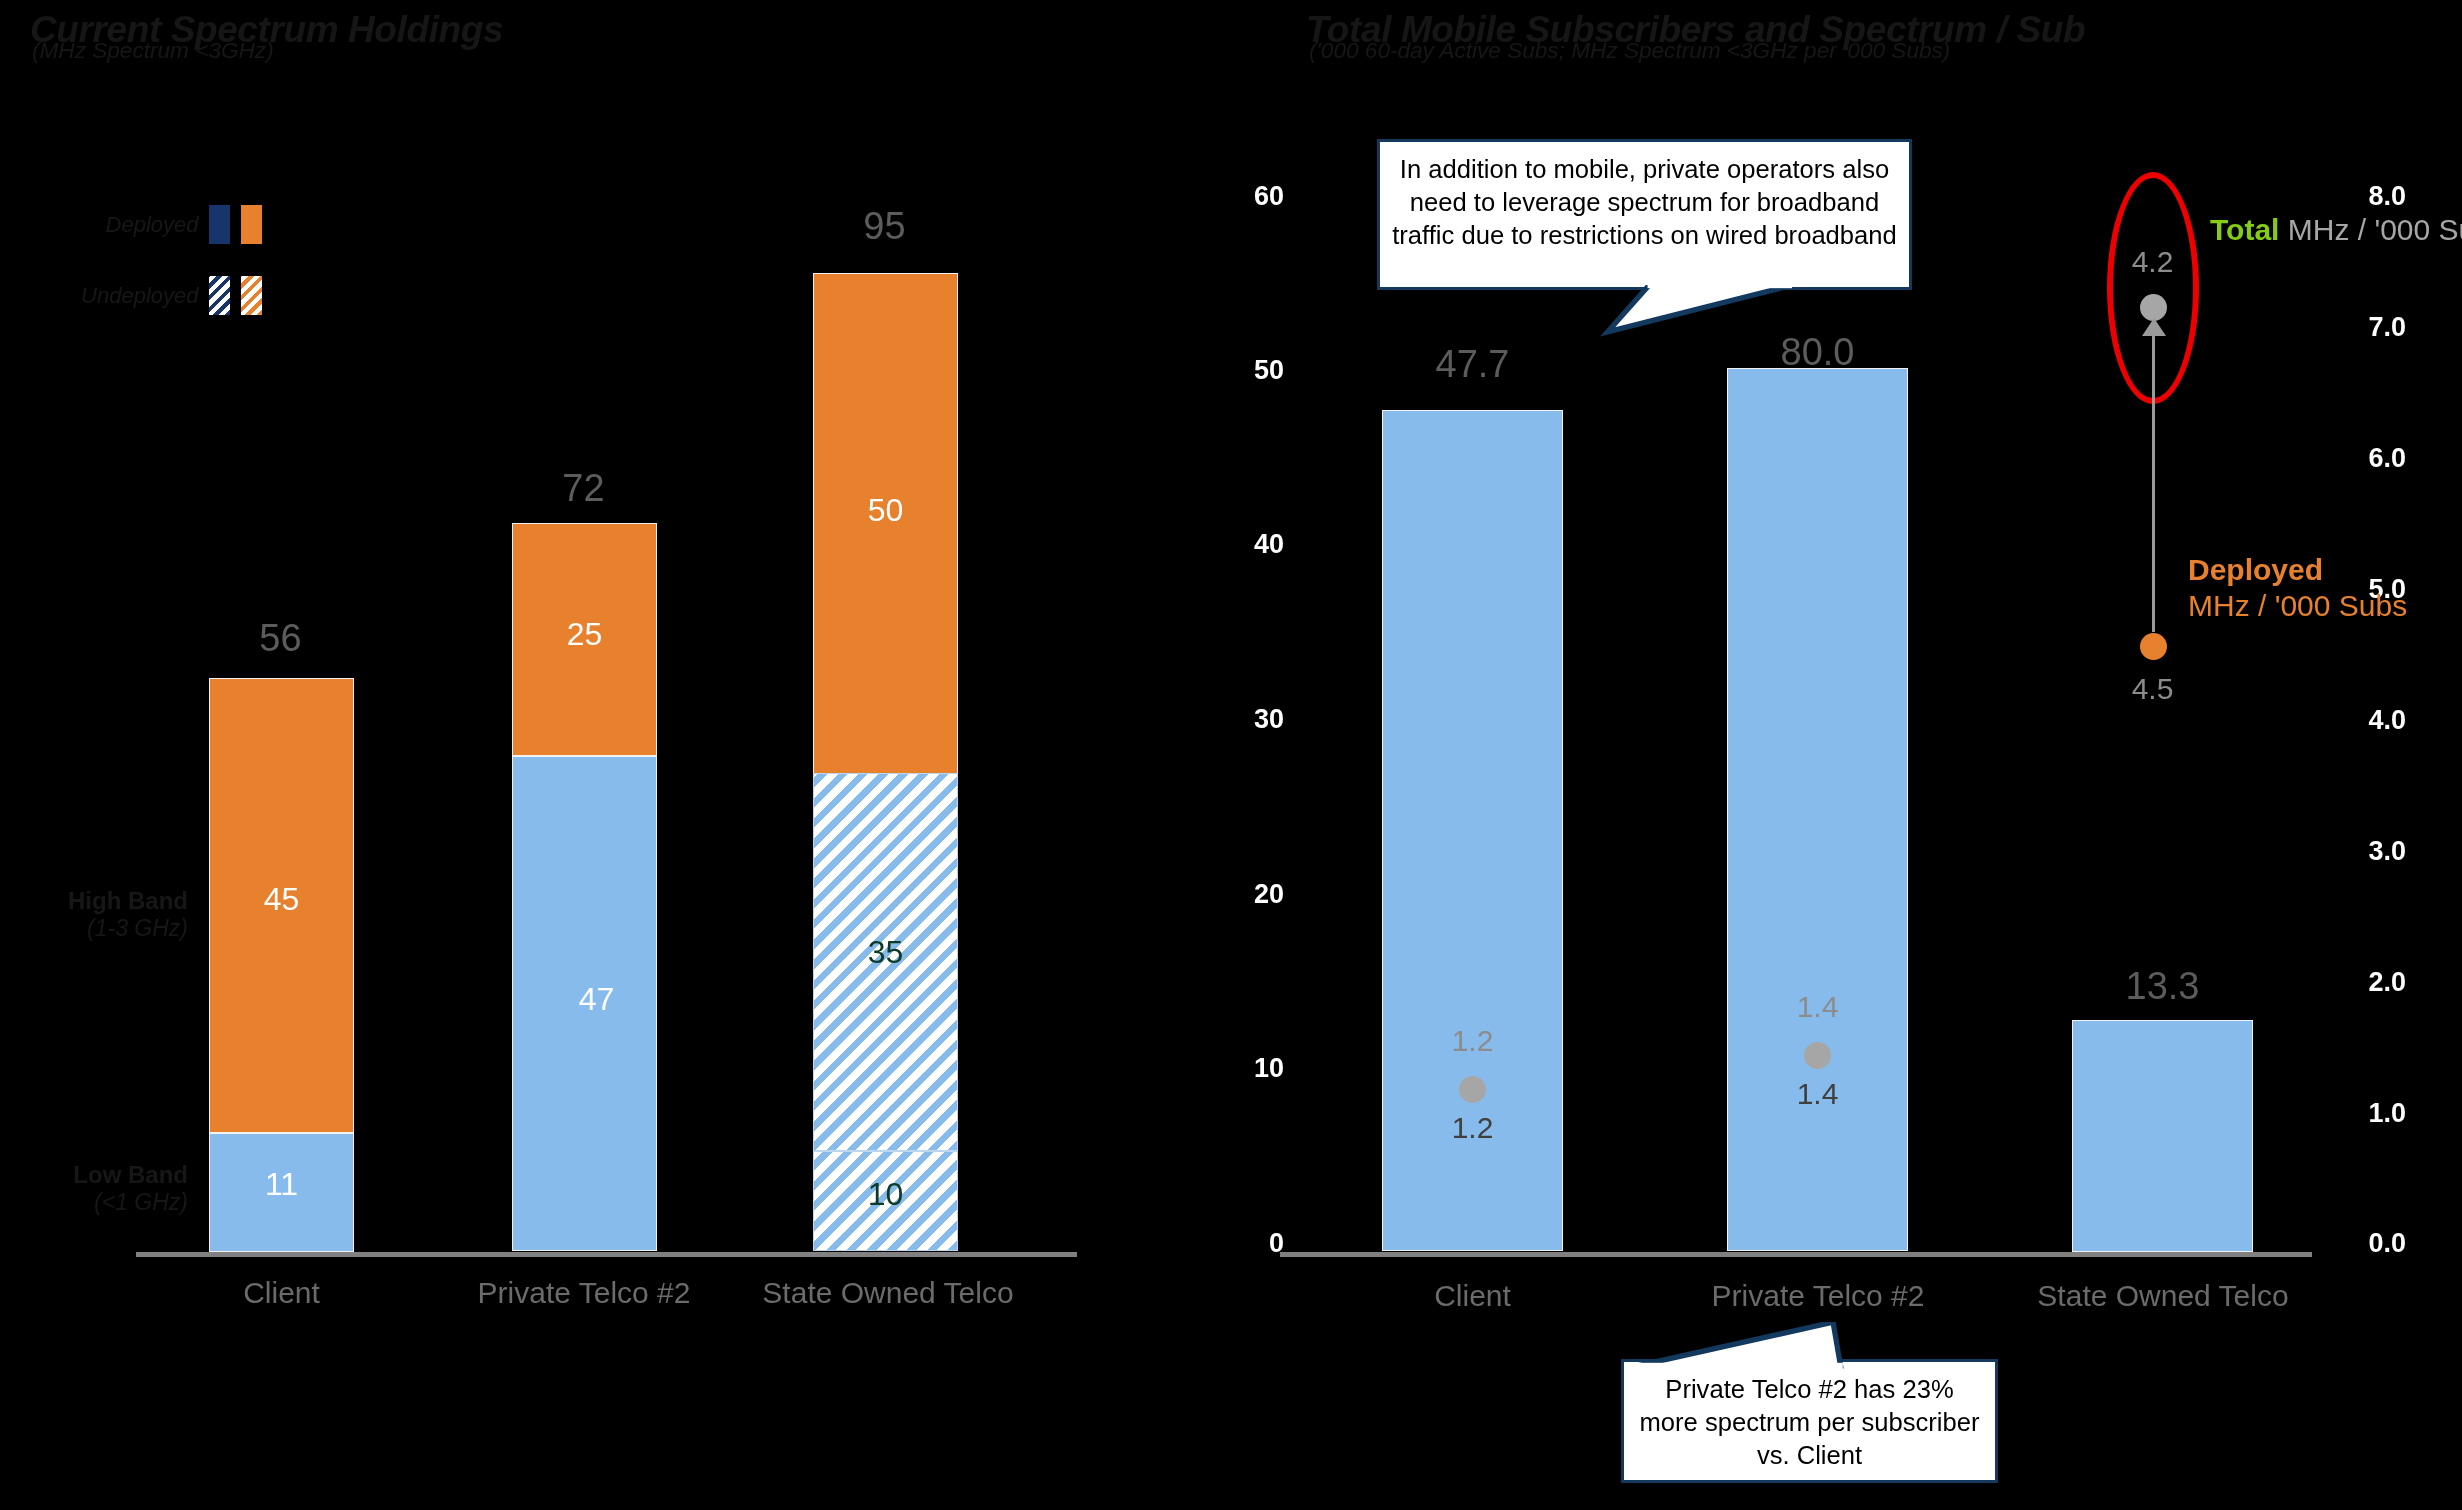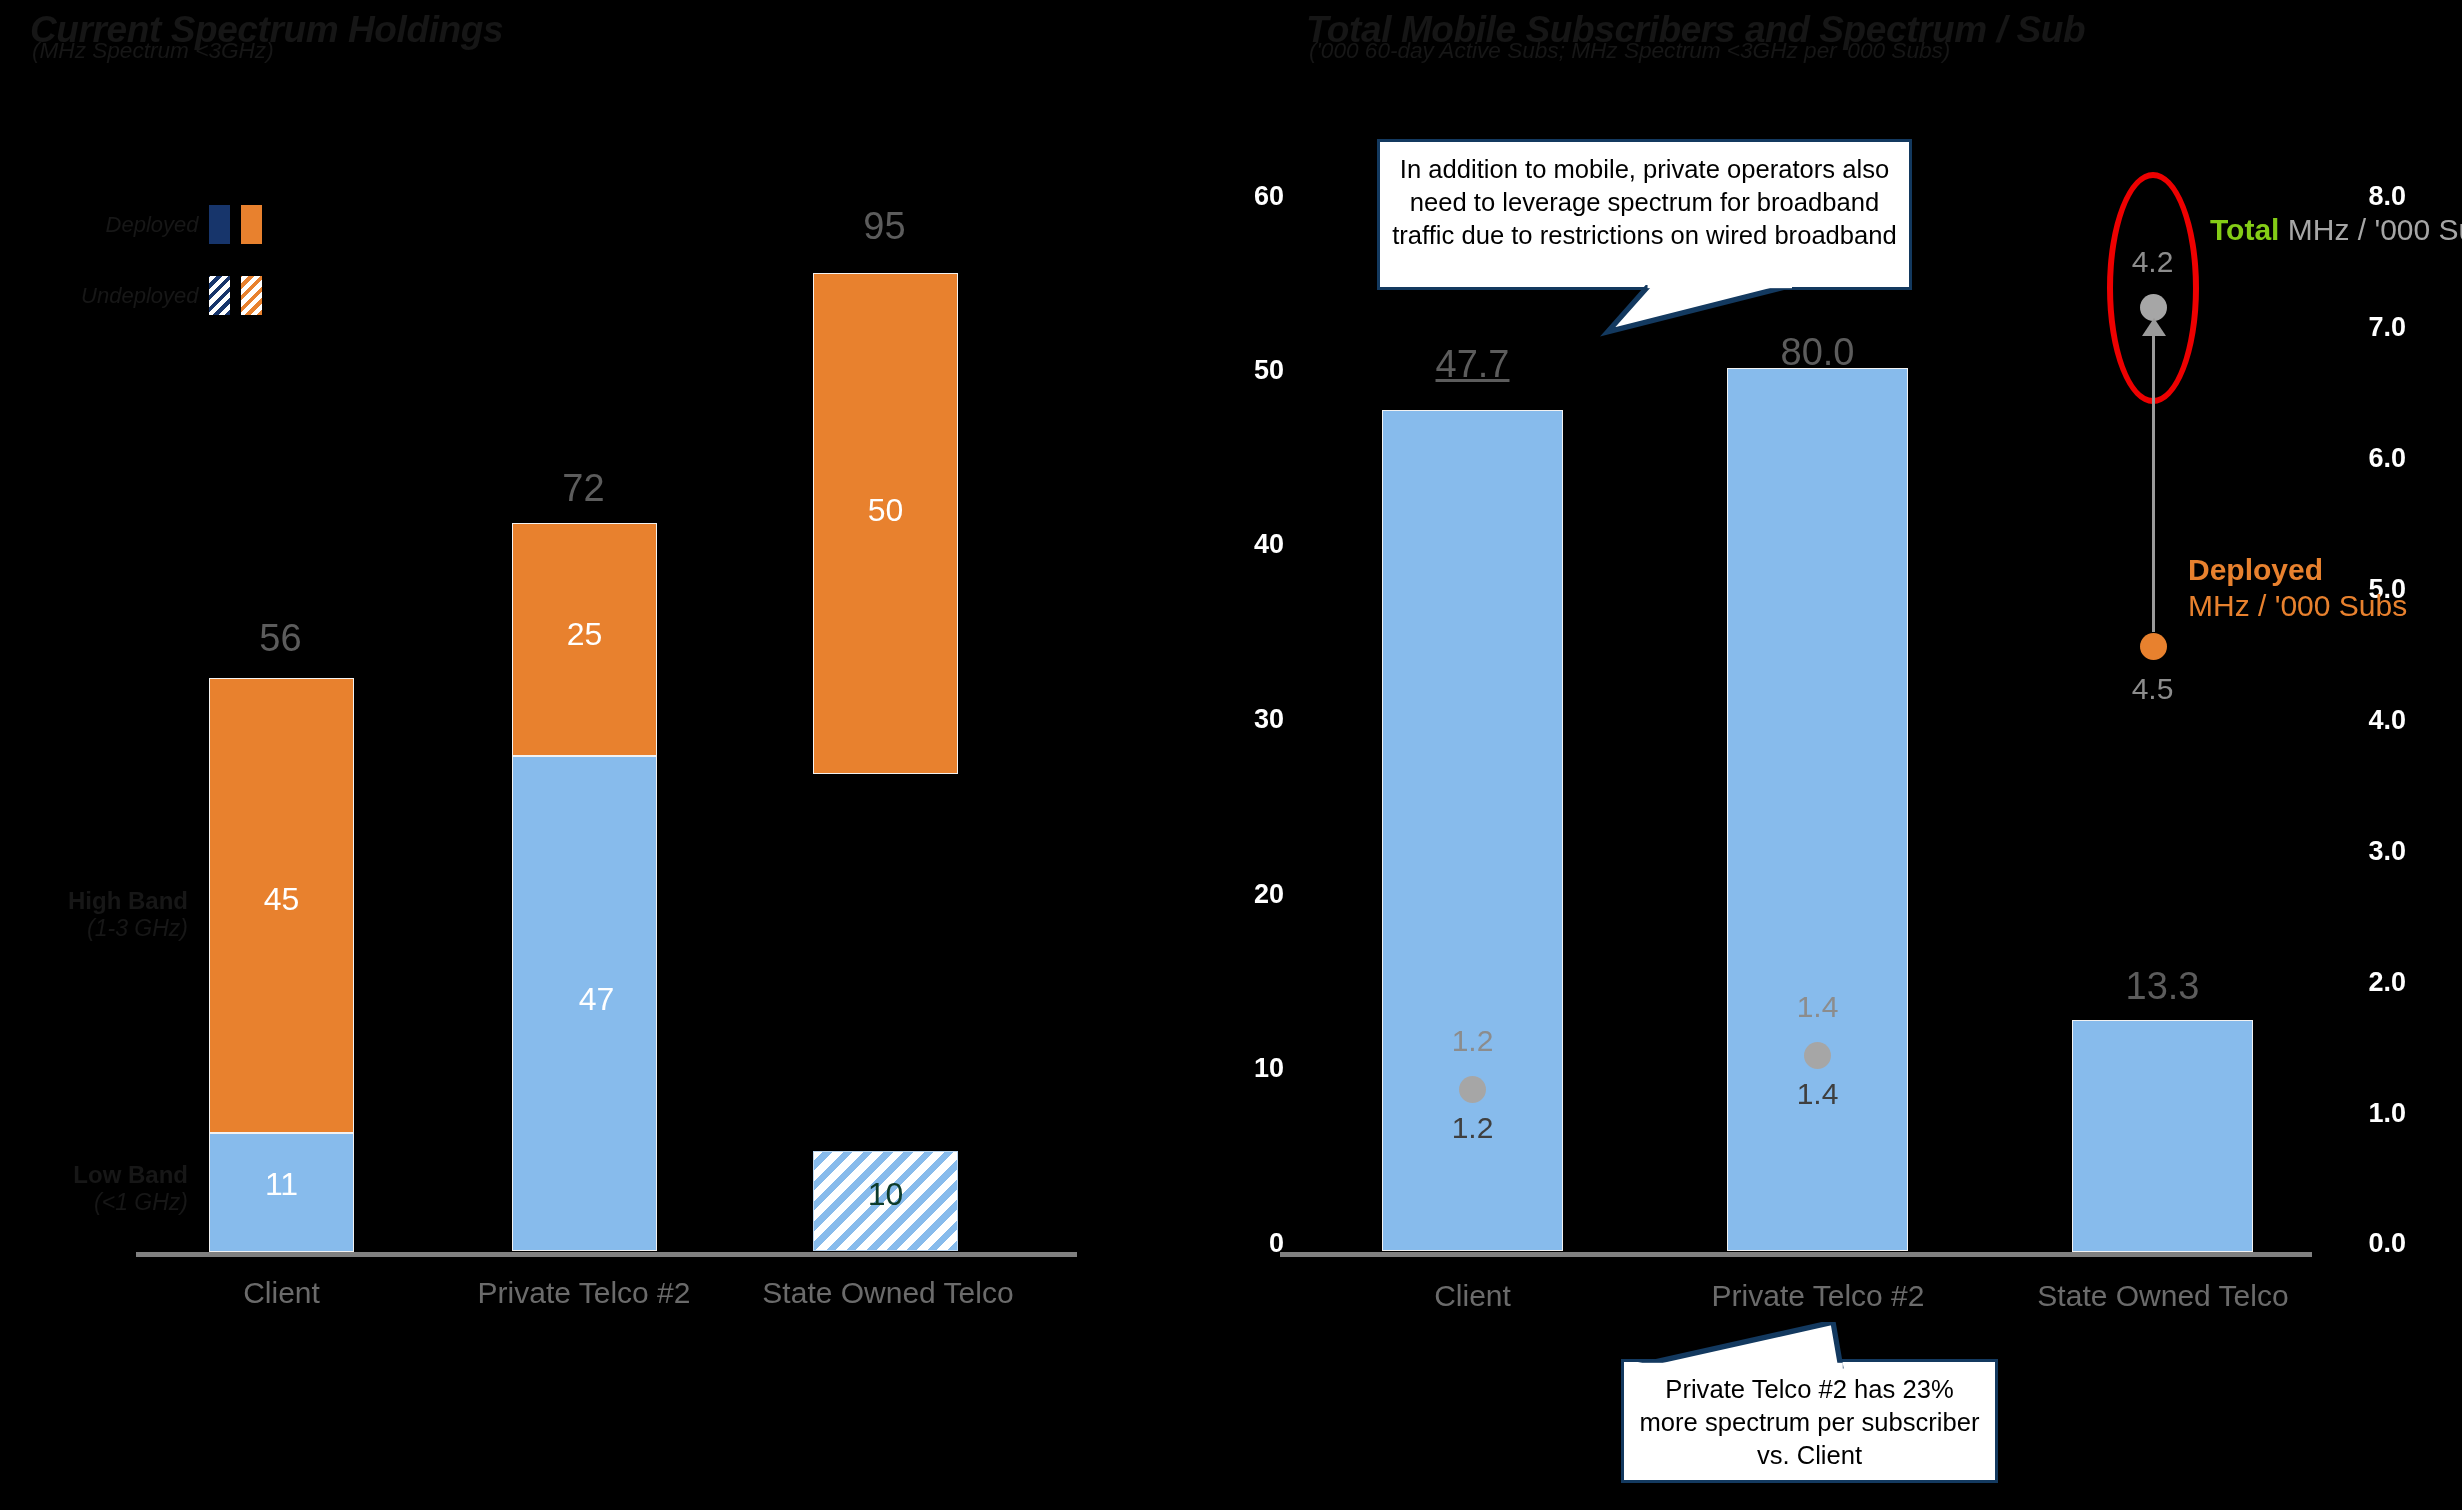--- a/index.html
+++ b/index.html
@@ -160,20 +160,23 @@
     <span class="bar-val" style="top:92px;">25</span>
   </div>
   <div class="bar bar-blue" style="left:512px; top:756px; width:145px; height:495px;">
     <span class="bar-val" style="top:224px;padding-left:24px;">47</span>
   </div>
 
   <div class="bar-total" style="left:813px; top:205px; width:143px;">95</div>
   <div class="bar bar-orange" style="left:813px; top:273px; width:145px; height:501px;">
     <span class="bar-val" style="top:218px;">50</span>
   </div>
+  <div class="bar bar-blue-hatch" style="left:813px; top:773px; width:145px; height:378px;">
+    <span class="bar-val bar-val-dark" style="top:160px;">35</span>
+  </div>
   <div class="bar bar-blue-hatch" style="left:813px; top:1151px; width:145px; height:100px;">
     <span class="bar-val bar-val-dark" style="top:24px;">10</span>
   </div>
 
   <div class="cat-label" style="left:191px; top:1276px; width:181px;">Client</div>
   <div class="cat-label" style="left:456px; top:1276px; width:256px;">Private Telco #2</div>
   <div class="cat-label" style="left:745px; top:1276px; width:286px;">State Owned Telco</div>
 
   <div class="chart-title" style="left:1306px; top:9px;">Total Mobile Subscribers and Spectrum / Sub</div>
   <div class="chart-subtitle" style="left:1309px; top:38px;">('000 60-day Active Subs; MHz Spectrum &lt;3GHz per '000 Subs)</div>
@@ -191,21 +194,21 @@
   <div class="ytick ytick-r" style="left:2316px; top:443px;">6.0</div>
   <div class="ytick ytick-r" style="left:2316px; top:574px;">5.0</div>
   <div class="ytick ytick-r" style="left:2316px; top:705px;">4.0</div>
   <div class="ytick ytick-r" style="left:2316px; top:836px;">3.0</div>
   <div class="ytick ytick-r" style="left:2316px; top:967px;">2.0</div>
   <div class="ytick ytick-r" style="left:2316px; top:1098px;">1.0</div>
   <div class="ytick ytick-r" style="left:2316px; top:1228px;">0.0</div>
 
   <div class="axis-line" style="left:1280px; top:1252px; width:1032px; height:4.5px;"></div>
 
-  <div class="bar-total" style="left:1382px; top:343px; width:181px;text-decoration:underline;">47.7</div>
+  <div class="bar-total" style="left:1382px; top:343px; width:181px;">47.7</div>
   <div class="bar bar-blue" style="left:1382px; top:410px; width:181px; height:841px;"></div>
   <div class="dot-val dot-val-gray" style="left:1382px; top:1024px; width:181px;">1.2</div>
   <div class="dot dot-gray" style="left:1459px; top:1076px; width:27px; height:27px;"></div>
   <div class="dot-val" style="left:1382px; top:1111px; width:181px;">1.2</div>
 
   <div class="bar-total" style="left:1727px; top:331px; width:181px;">80.0</div>
   <div class="bar bar-blue" style="left:1727px; top:368px; width:181px; height:883px;"></div>
   <div class="dot-val dot-val-gray" style="left:1727px; top:990px; width:181px;">1.4</div>
   <div class="dot dot-gray" style="left:1804px; top:1042px; width:27px; height:27px;"></div>
   <div class="dot-val" style="left:1727px; top:1077px; width:181px;">1.4</div>

